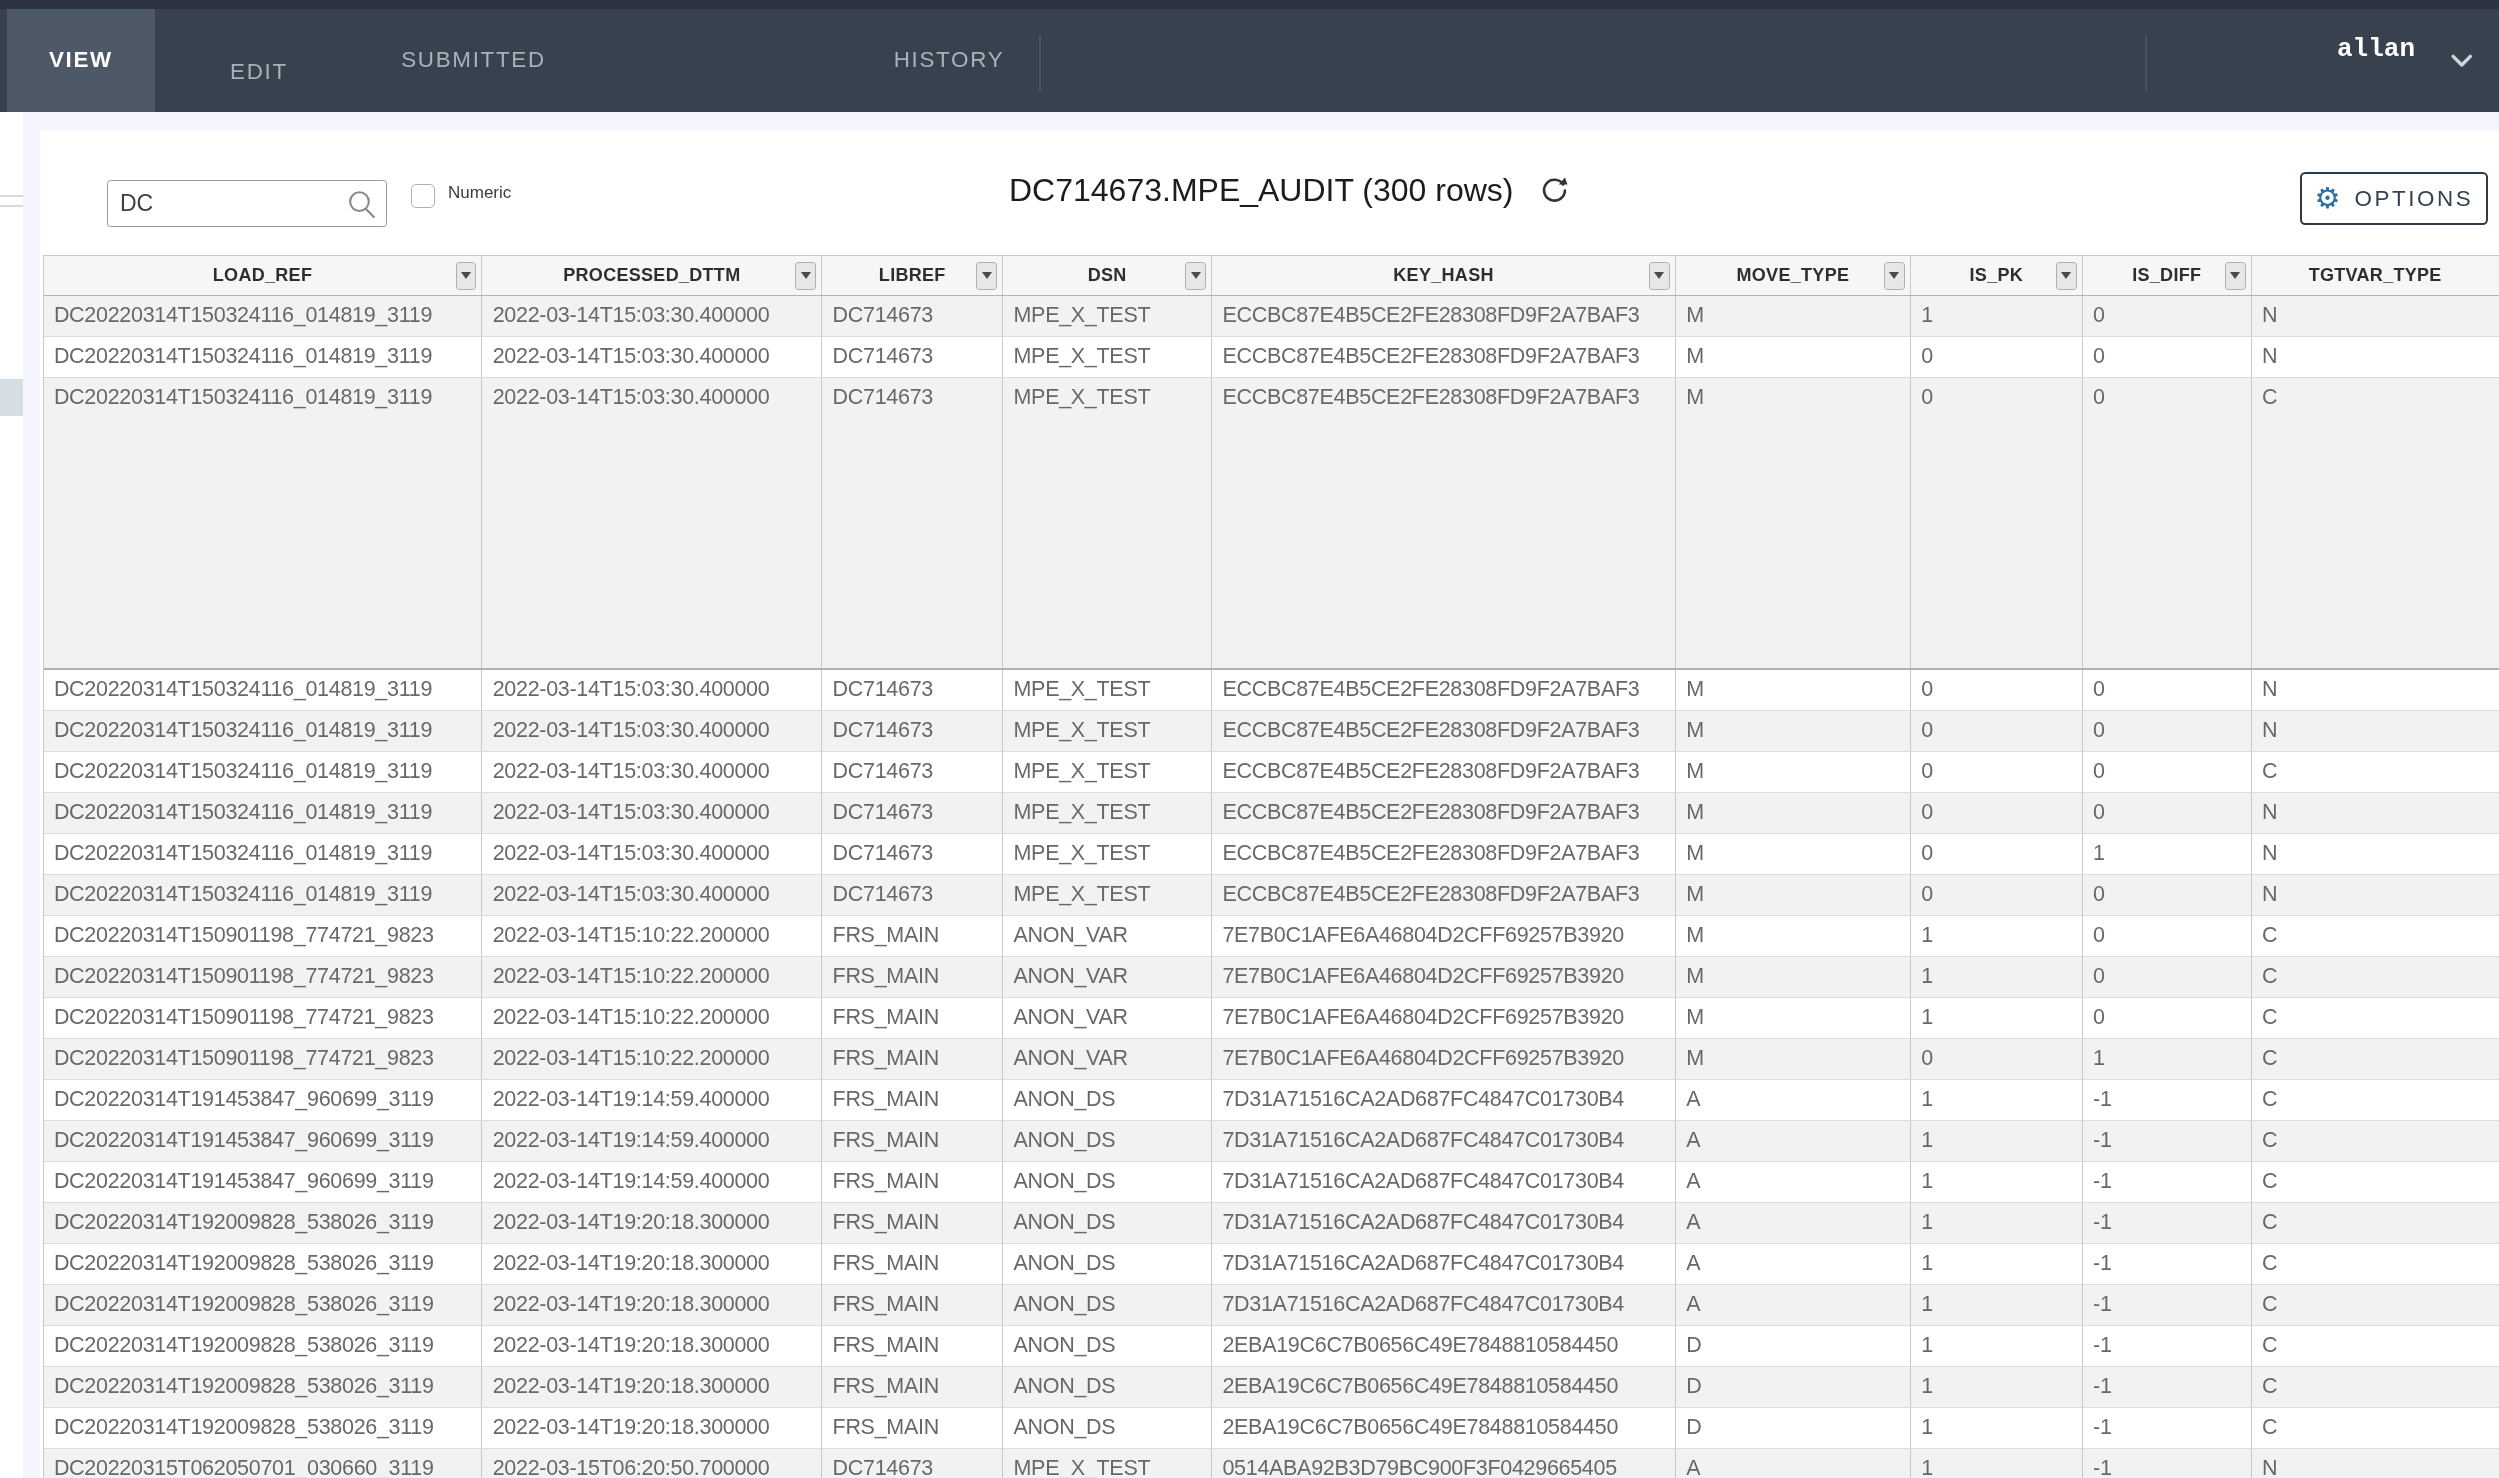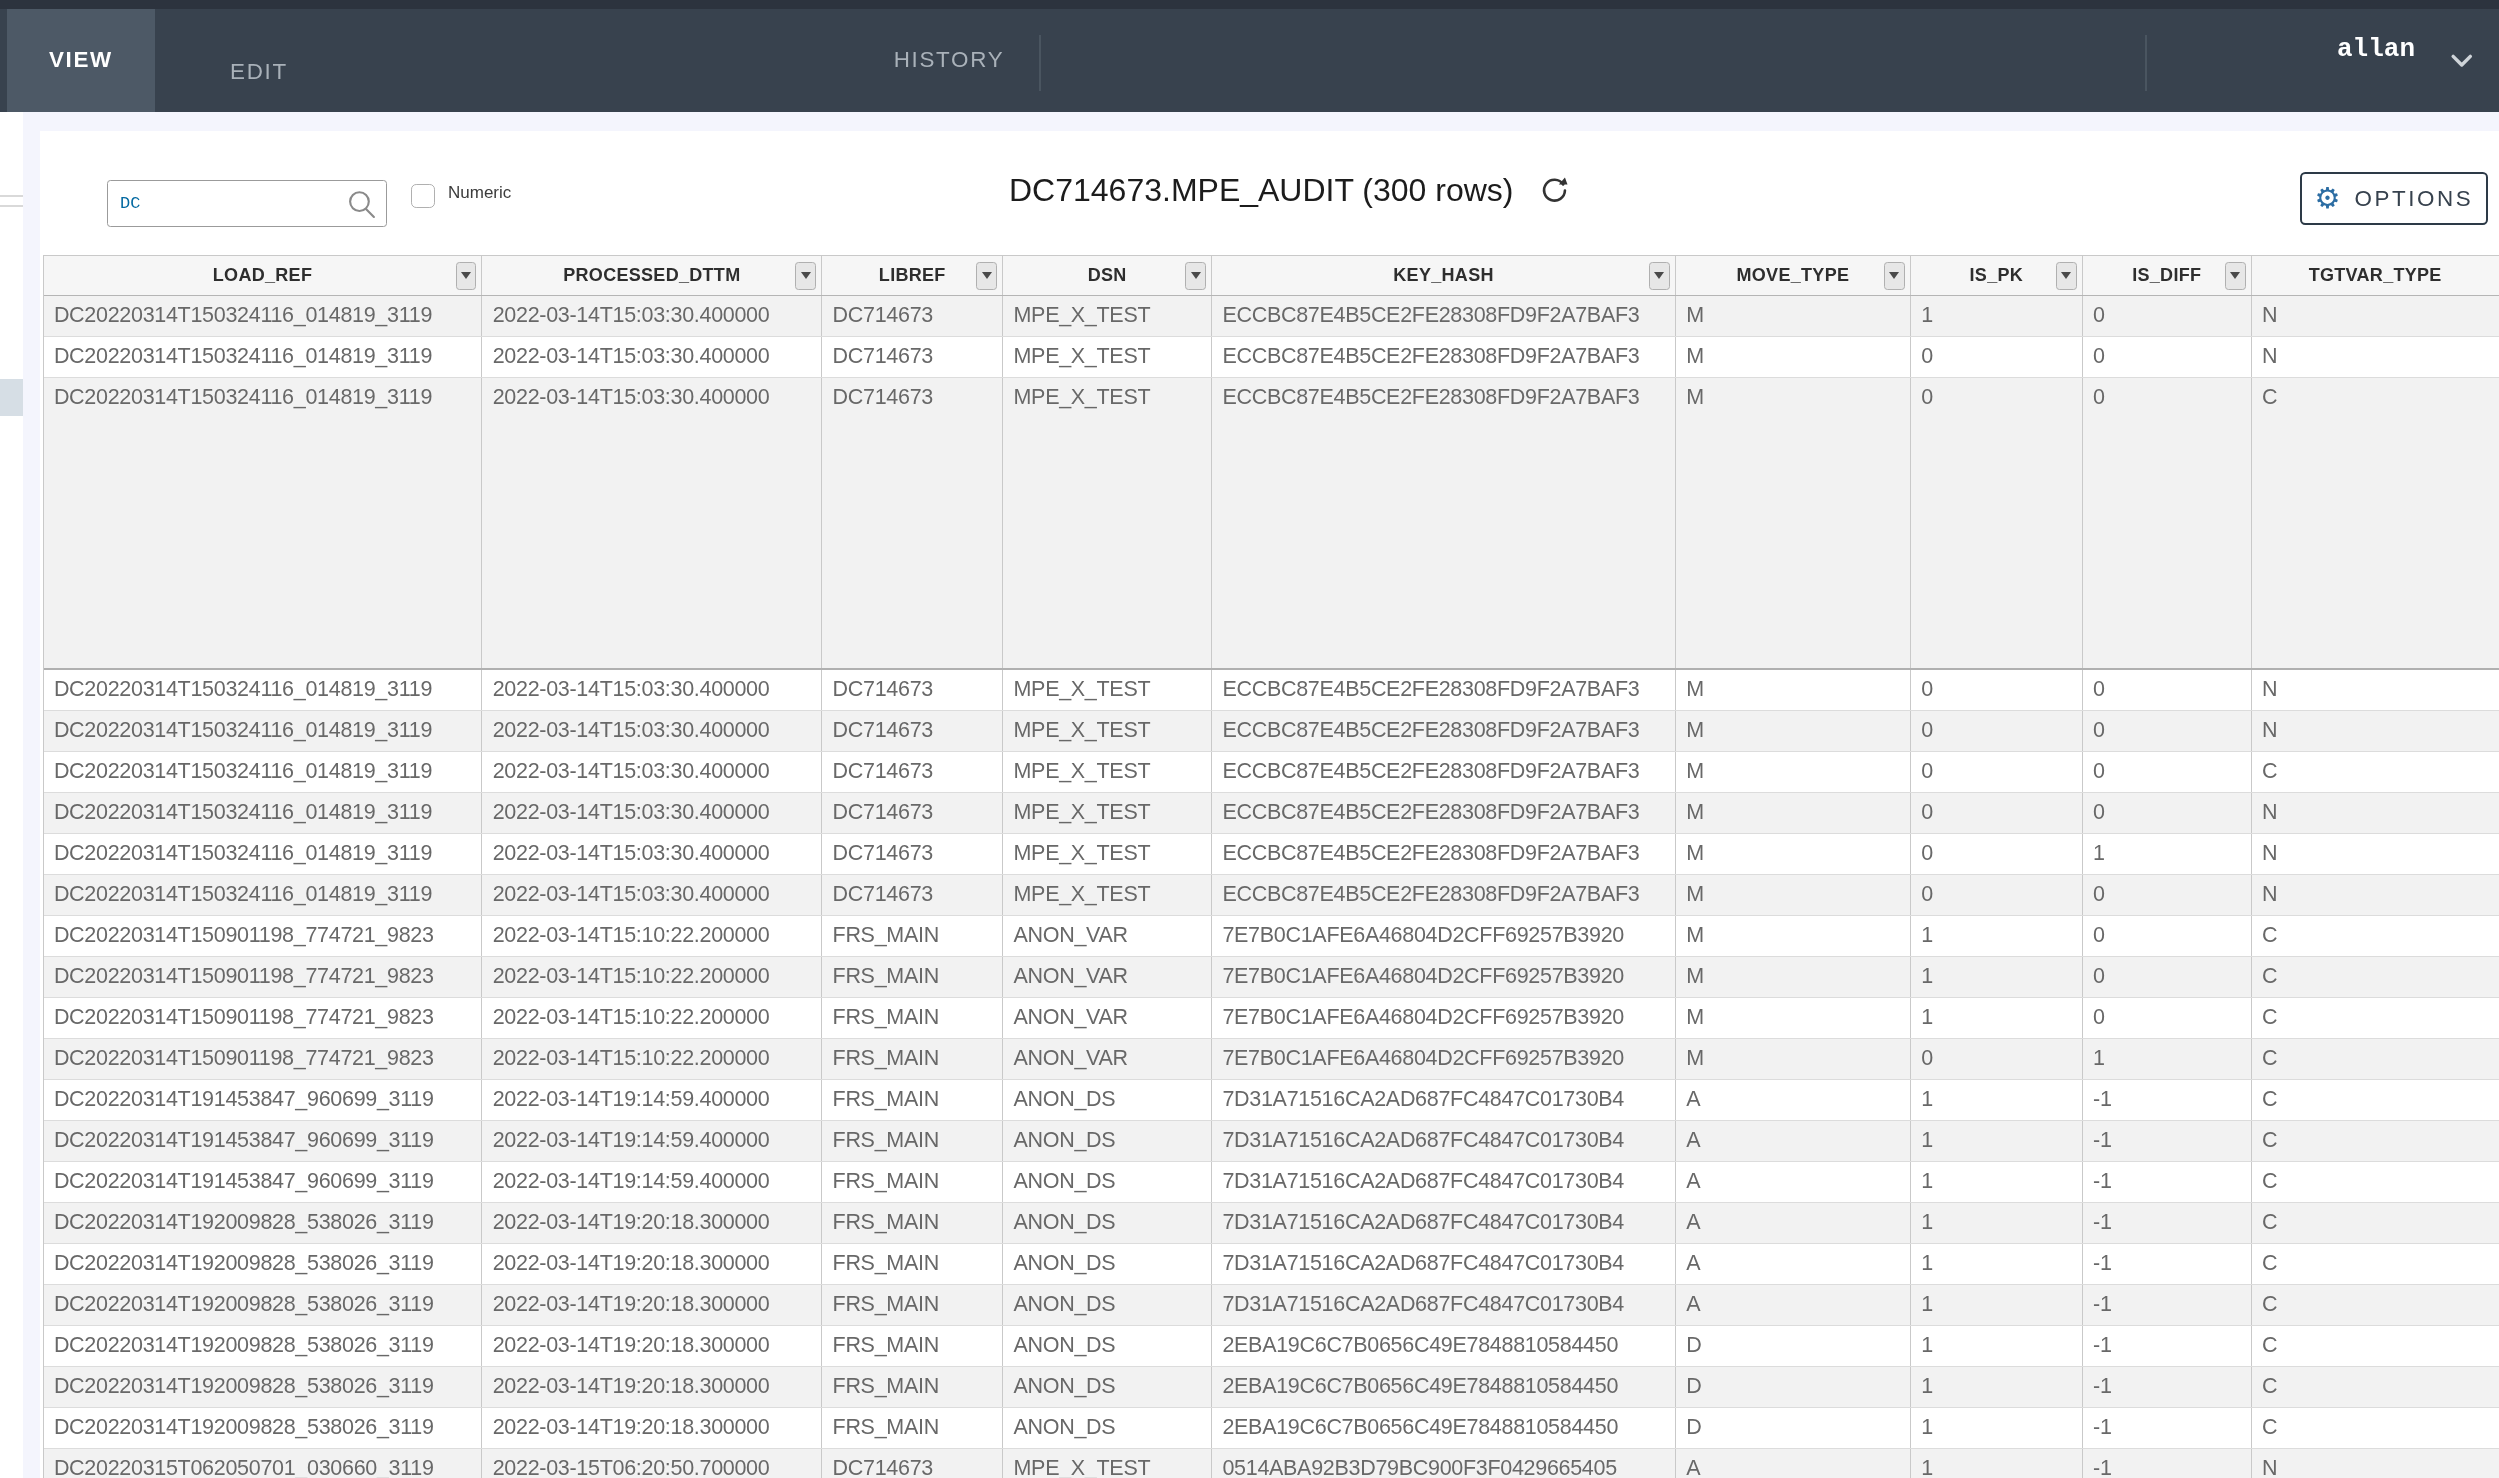--- a/index.html
+++ b/index.html
@@ -23,22 +23,22 @@
   .side-line  { position:absolute; left:0; width:23px; height:1.7px; background:#d9d9d9; }
   .side-box   { position:absolute; left:0; top:267px; width:23px; height:37px; background:#d6dee5; }
 
   
   .card { position:absolute; left:40px; top:131px; right:0; bottom:0; background:#ffffff; }
 
   
   .search-wrap { position:absolute; left:67px; top:49px; width:280px; height:47px;
                  border:1.7px solid #9b9b9b; border-radius:3.4px; background:#fff; }
   .search-input { position:absolute; inset:0; border:0; outline:none; width:100%; height:100%;
-                  padding:0 52px 0 12px; font-size:17px; color:#0369a1; background:transparent;
-                  font-family:Liberation Mono, monospace; }
+                  padding:0 52px 0 12px; font-size:23px; color:#404040; background:transparent;
+                  font-family:Liberation Sans, sans-serif; }
   .search-icon { position:absolute; right:6.9px; top:6.9px; }
 
   .numeric-check { position:absolute; left:371px; top:53px; width:24px; height:24px;
                    border:1.7px solid #b0b0b0; border-radius:5.2px; background:#fff; cursor:pointer; }
   .numeric-label { position:absolute; left:408px; top:52px; font-size:17px; color:#3c3c3c; }
 
   .title-wrap { position:absolute; left:0; top:41px; width:2500px; text-align:center; }
   .title { display:inline-block; vertical-align:middle; font-size:32px; color:#1c1c1c; }
   .refresh-btn { display:inline-block; vertical-align:middle; margin-left:20.7px; cursor:pointer; position:relative; top:1.7px; }
 
@@ -69,20 +69,21 @@
 </style>
 </head>
 <body>
 
 <div id="app">
 
   <div class="topstrip"></div>
   <div class="navbar">
     <div class="tab active" style="left:6.9px; width:148px;">VIEW</div>
     <div class="tab" style="left:186px; width:146px;margin-top:12px;">EDIT</div>
+    <div class="tab" style="left:370px; width:207px;">SUBMITTED</div>
     <div class="tab" style="left:861px; width:176px;">HISTORY</div>
     <div class="nav-sep" style="left:1039px;"></div>
     <div class="nav-sep" style="left:2145px;"></div>
     <div class="user">
       <span class="user-name">allan</span>
       <span class="user-chevron">
         <svg width="27.5" height="19" viewBox="0 0 32 22">
             <polyline points="6,5 16,15 26,5" fill="none" stroke="#cfd4d9" stroke-width="4" stroke-linecap="round" stroke-linejoin="round"></polyline>
           </svg>
       </span>

